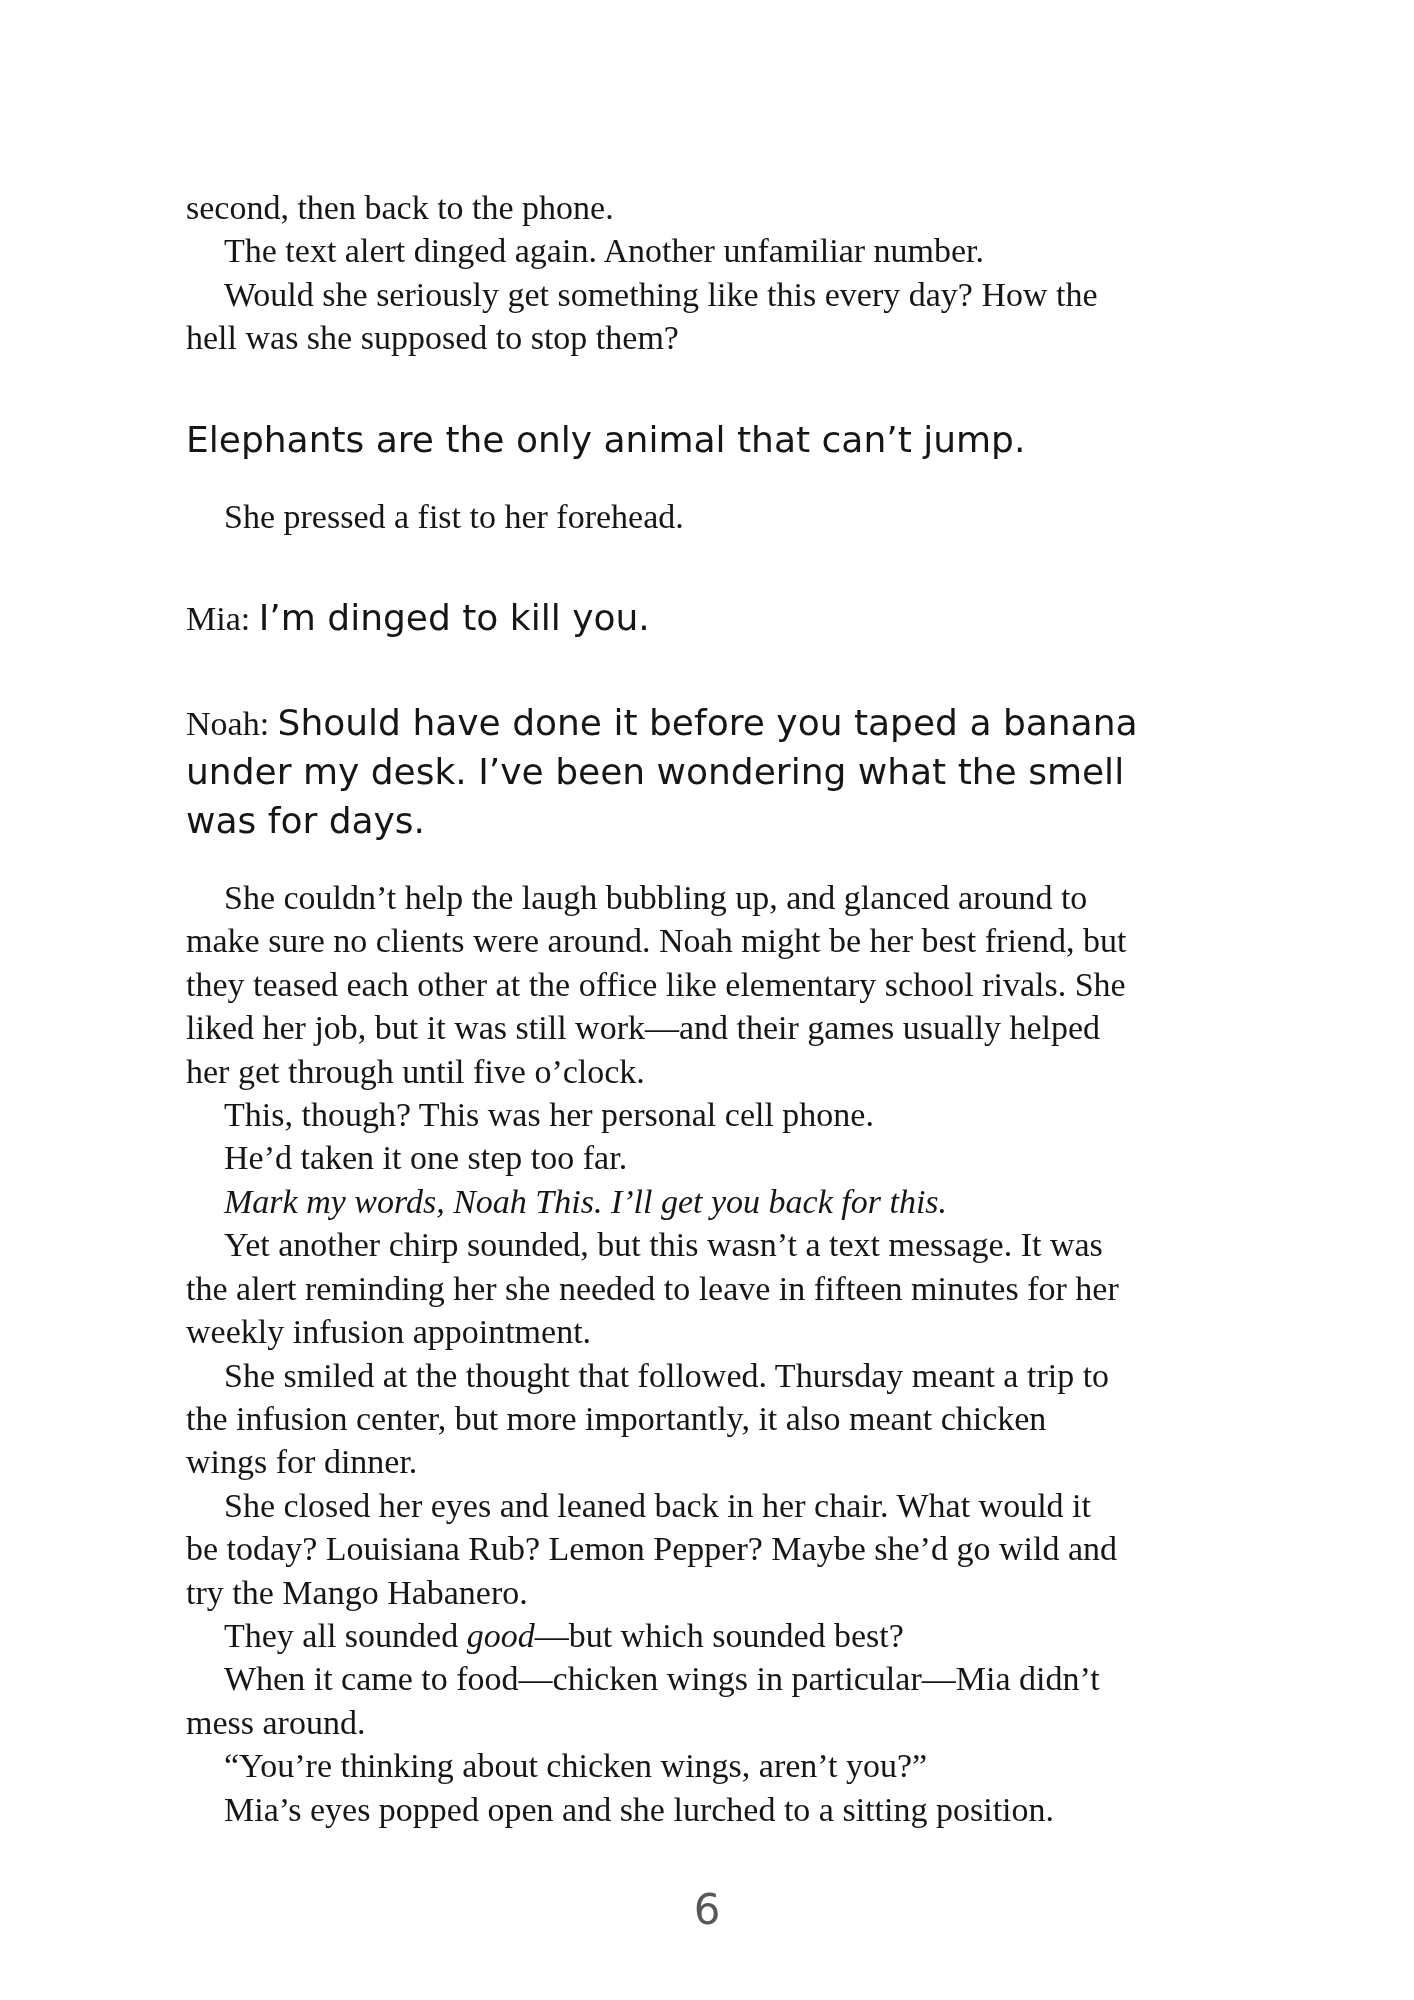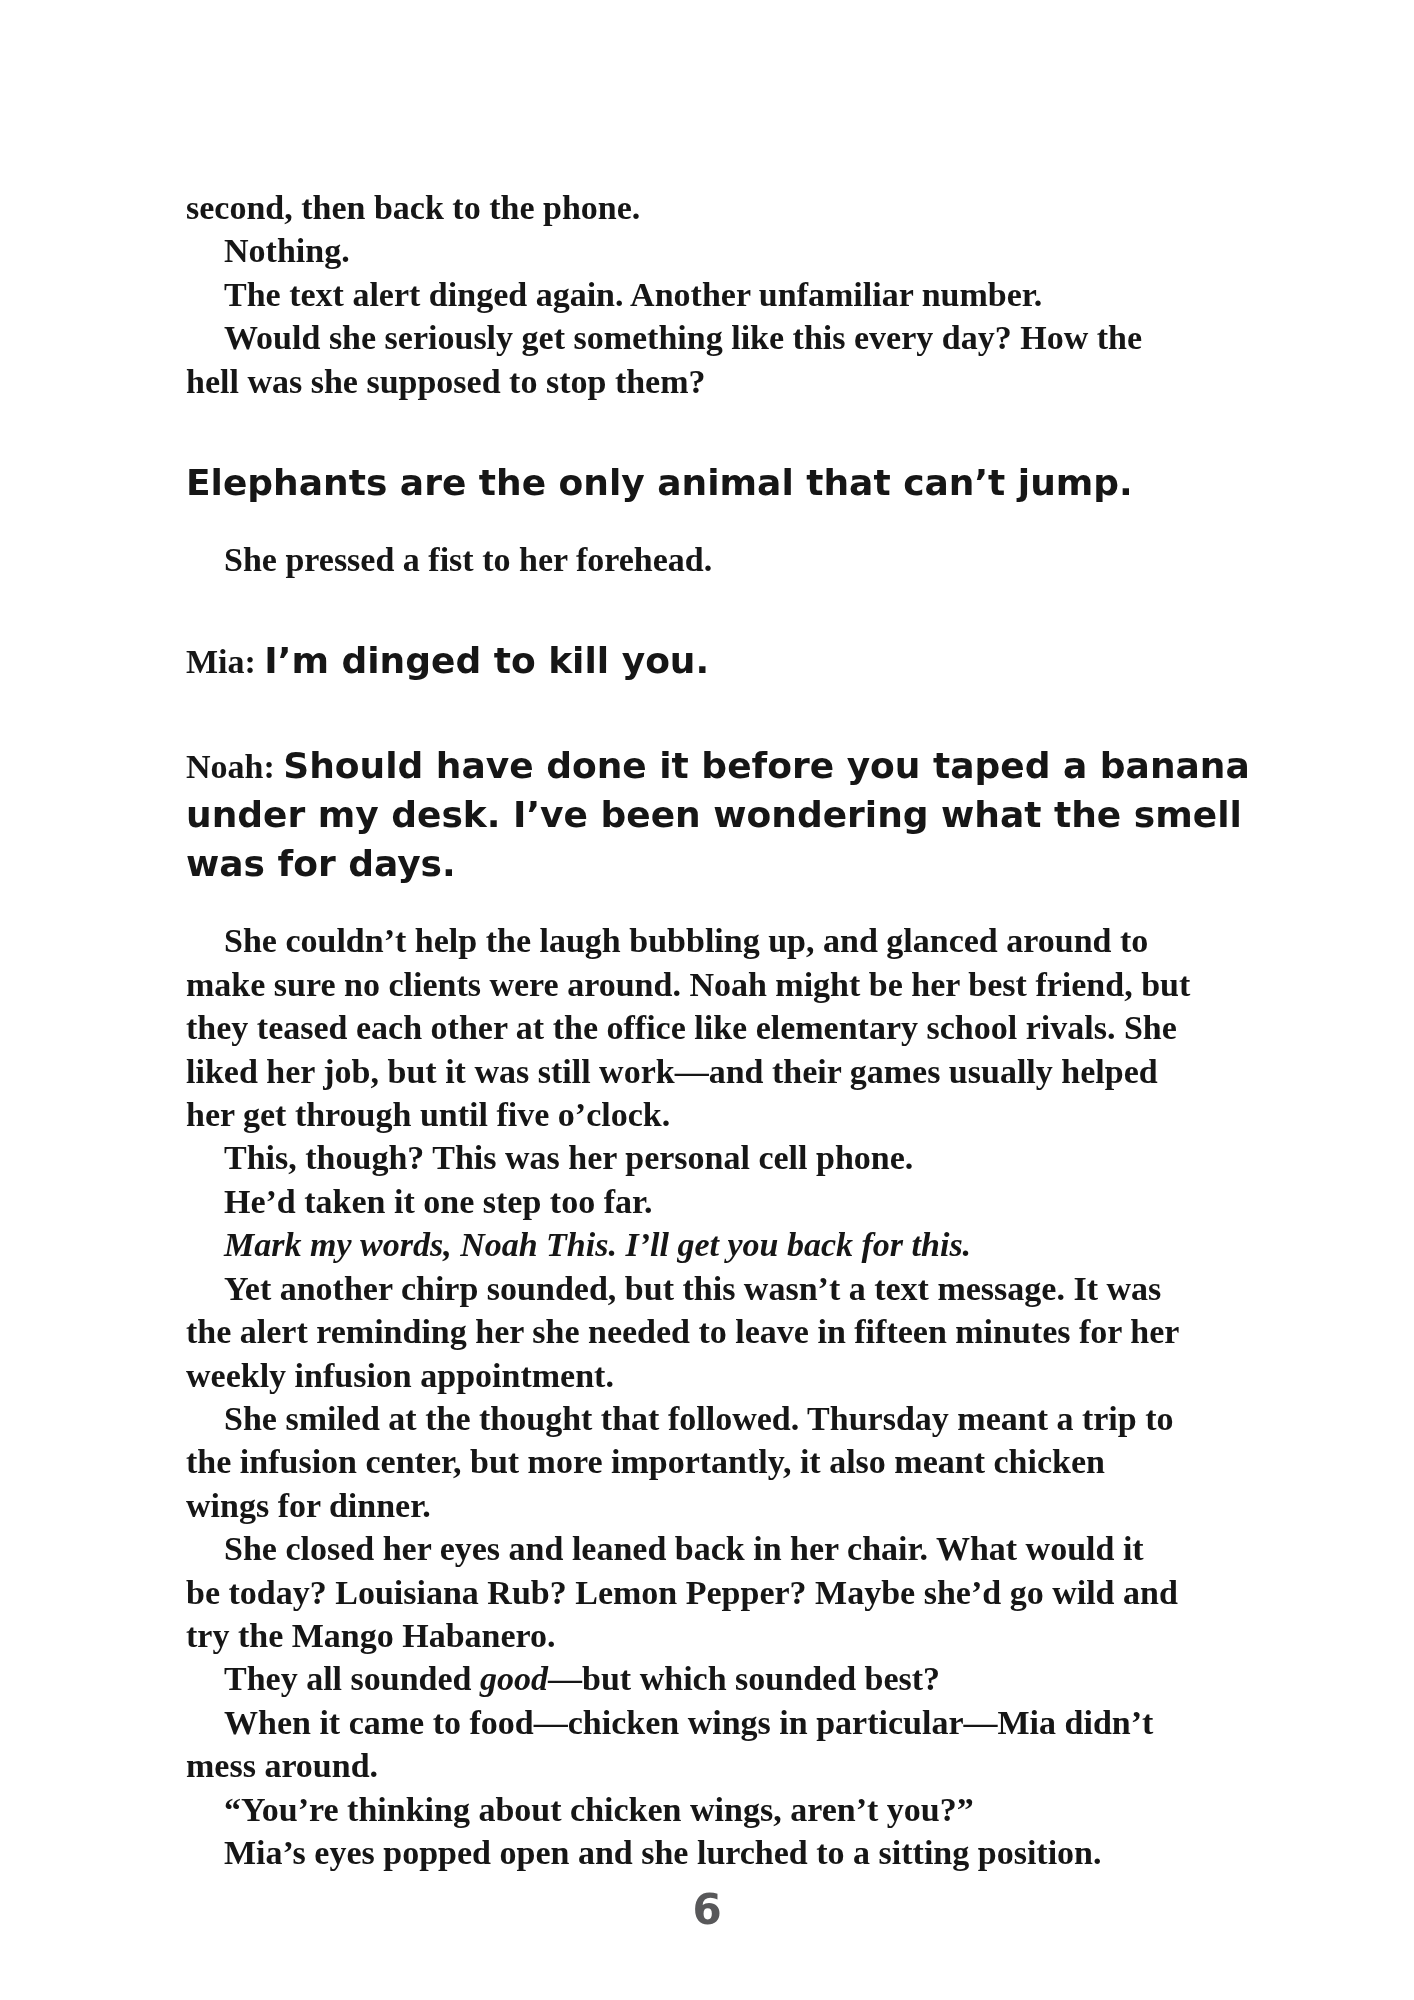--- a/index.html
+++ b/index.html
@@ -12,21 +12,20 @@
     height: 2000px;
     overflow: hidden;
     position: relative;
   }
   .page {
     box-sizing: border-box;
     width: 1174px;
     height: 2000px;
     padding: 186px 26px 0 186px;
     position: relative;
-    font-weight: bold;
   }
   .content {
     width: 1200px;
   }
   p.para {
     margin: 0;
     white-space: pre-wrap;
     font-family: "Liberation Serif", "DejaVu Serif", serif;
     font-size: 34px;
     line-height: 43.4px;
@@ -65,21 +64,20 @@
     line-height: 49px;
     color: #58585a;
   }
 </style>
 </head>
 <body style="background: rgb(255, 255, 255);">
 
 <div class="page">
   <div class="content" style="color: rgb(22, 22, 22);">
       <p class="para kind-body"><span class="run-serif">second, then back to the phone.</span></p>
-      <p class="para kind-body indent"><span class="run-serif">Nothing.</span></p>
       <p class="para kind-body indent"><span class="run-serif">The text alert dinged again. Another unfamiliar number.</span></p>
       <p class="para kind-body indent"><span class="run-serif">Would she seriously get something like this every day? How the
 hell was she supposed to stop them?</span></p>
       <p class="para kind-message"><span class="run-sans">Elephants are the only animal that can’t jump.</span></p>
       <p class="para kind-body indent"><span class="run-serif">She pressed a fist to her forehead.</span></p>
       <p class="para kind-message"><span class="run-serif">Mia: </span><span class="run-sans">I’m dinged to kill you.</span></p>
       <p class="para kind-message"><span class="run-serif">Noah: </span><span class="run-sans">Should have done it before you taped a banana
 under my desk. I’ve been wondering what the smell
 was for days.</span></p>
       <p class="para kind-body indent"><span class="run-serif">She couldn’t help the laugh bubbling up, and glanced around to

